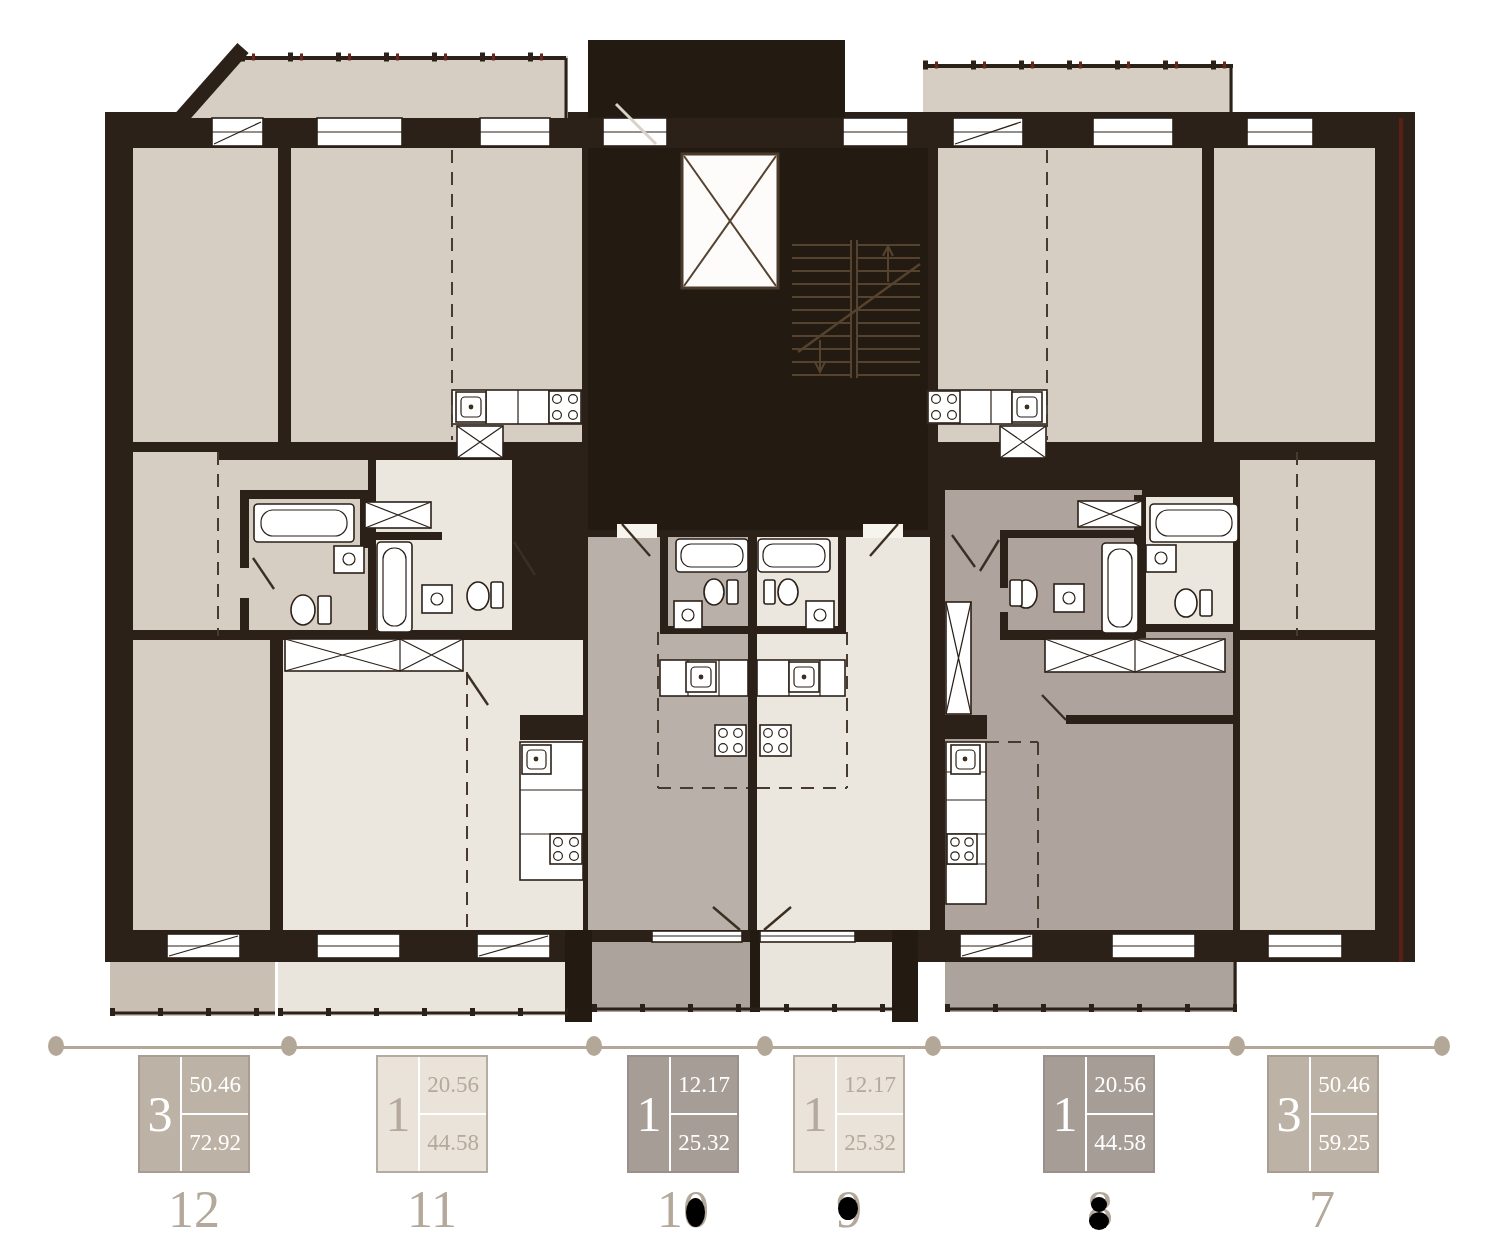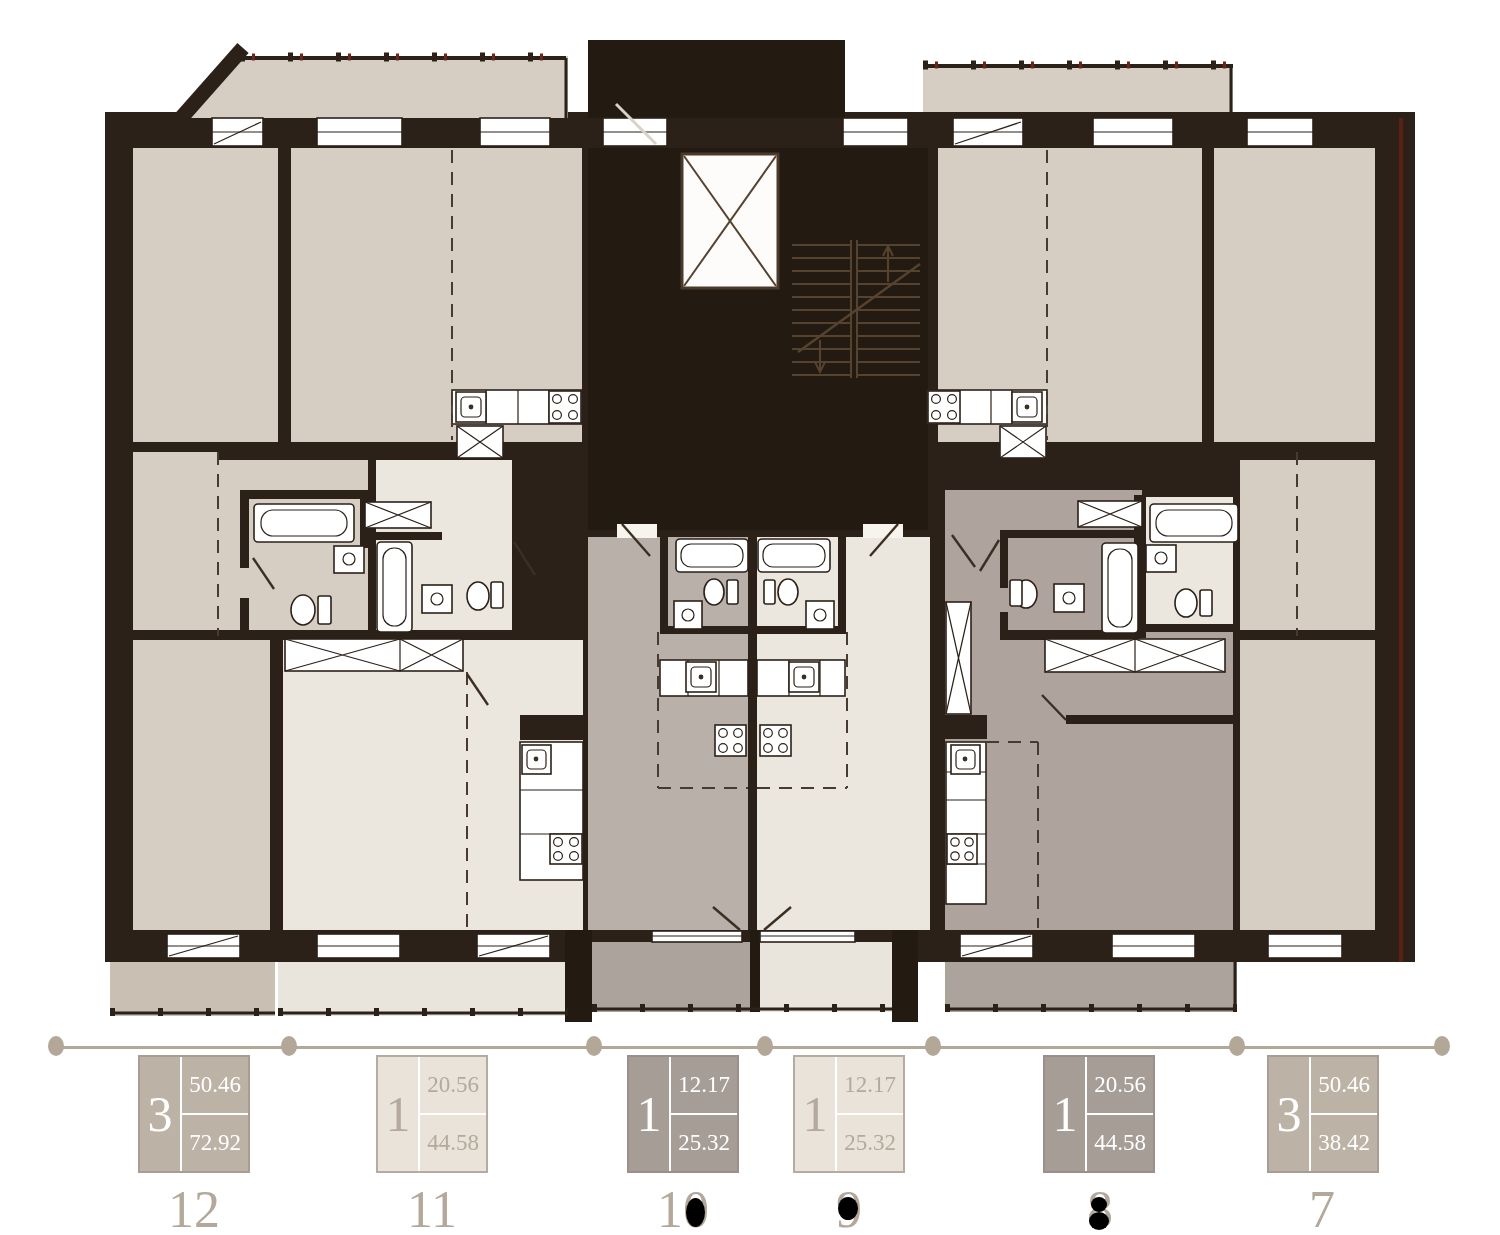--- a/index.html
+++ b/index.html
@@ -391,21 +391,21 @@
   <div class="rooms">1</div>
   <div class="areas">
     <div class="a1">20.56</div>
     <div class="a2">44.58</div>
   </div>
 </div>
 <div class="card taupe" style="left:1267px;">
   <div class="rooms">3</div>
   <div class="areas">
     <div class="a1">50.46</div>
-    <div class="a2">38.42</div>
+    <div class="a2">59.25</div>
   </div>
 </div>
 
 <div class="apt-num n12" style="left:144px;"><span>12</span></div>
 <div class="apt-num n11" style="left:382px;"><span>11</span></div>
 <div class="apt-num n10 filled" style="left:633px;"><span>10</span><span class="dot d1"></span></div>
 <div class="apt-num n9 filled" style="left:799px;"><span>9</span><span class="dot d1"></span></div>
 <div class="apt-num n8 filled" style="left:1050px;"><span>8</span><span class="dot d1"></span><span class="dot d2"></span></div>
 <div class="apt-num n7" style="left:1272px;"><span>7</span></div>
 

